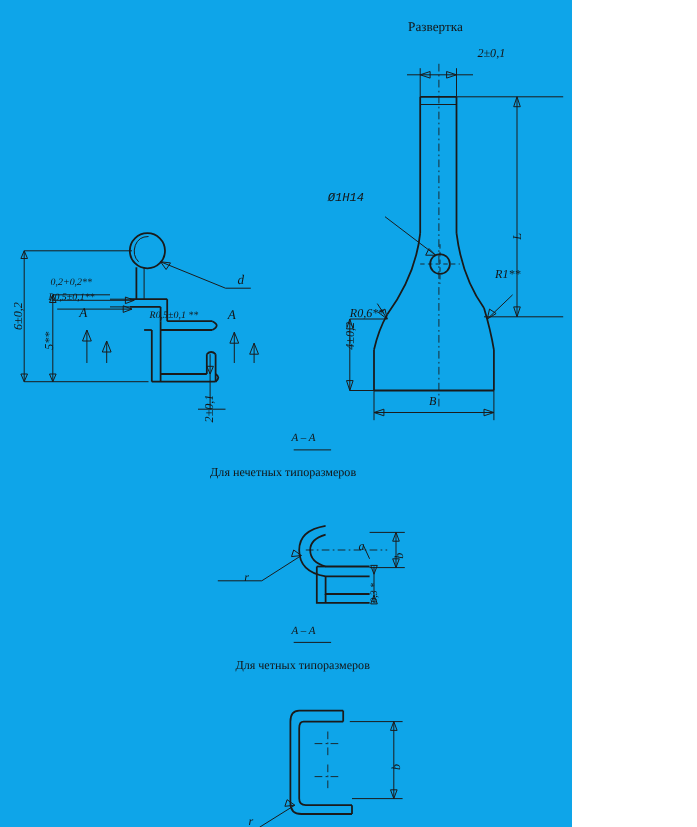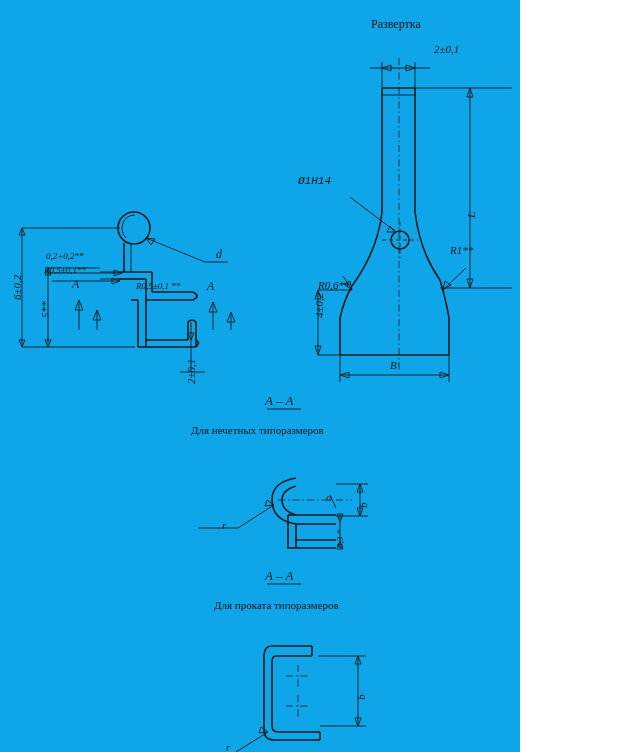--- a/index.html
+++ b/index.html
@@ -22,21 +22,21 @@
     position: absolute;
     font-family: "Liberation Serif", serif;
     font-size: 11px;
     color: #141414;
     white-space: nowrap;
     line-height: 1.05;
   }
   .lbl.it { font-style: italic; }
   .lbl.sm { font-size: 9px; }
   .lbl.md { font-size: 12px; }
-  .lbl.lg { font-size: 13px; }
+  .lbl.lg { font-size: 10px; }
   .rot90 { transform: rotate(-90deg); transform-origin: left top; }
   .rot45 { transform: rotate(-45deg); transform-origin: left top; }
   svg { position: absolute; left: 0; top: 0; }
   .ln { stroke: #1a1a1a; fill: none; }
   .thin { stroke-width: 0.9; }
   .thick { stroke-width: 1.6; }
   .dash { stroke-dasharray: 7 3 1.5 3; stroke-width: 0.8; }
   .dash2 { stroke-dasharray: 4 3; stroke-width: 0.8; }
 </style>
 </head>
@@ -278,18 +278,18 @@
 
   <div class="lbl it lg" style="left:265px; top:394px;">A – A</div>
   <div class="lbl" style="left:191px; top:425px;">Для нечетных типоразмеров</div>
 
   <div class="lbl it" style="left:222px; top:520px;">r</div>
   <div class="lbl it rot90" style="left:358px; top:508px;">b</div>
   <div class="lbl it" style="left:326px; top:492px;">a</div>
   <div class="lbl it rot90 sm" style="left:336px; top:548px;">0,3 *</div>
 
   <div class="lbl it lg" style="left:265px; top:569px;">A – A</div>
-  <div class="lbl" style="left:214px; top:600px;">Для проката типоразмеров</div>
+  <div class="lbl" style="left:214px; top:600px;">Для четных типоразмеров</div>
 
   <div class="lbl it rot90" style="left:356px; top:700px;">b</div>
   <div class="lbl it" style="left:226px; top:742px;">r</div>
 
 </div>
 
 </body></html>

